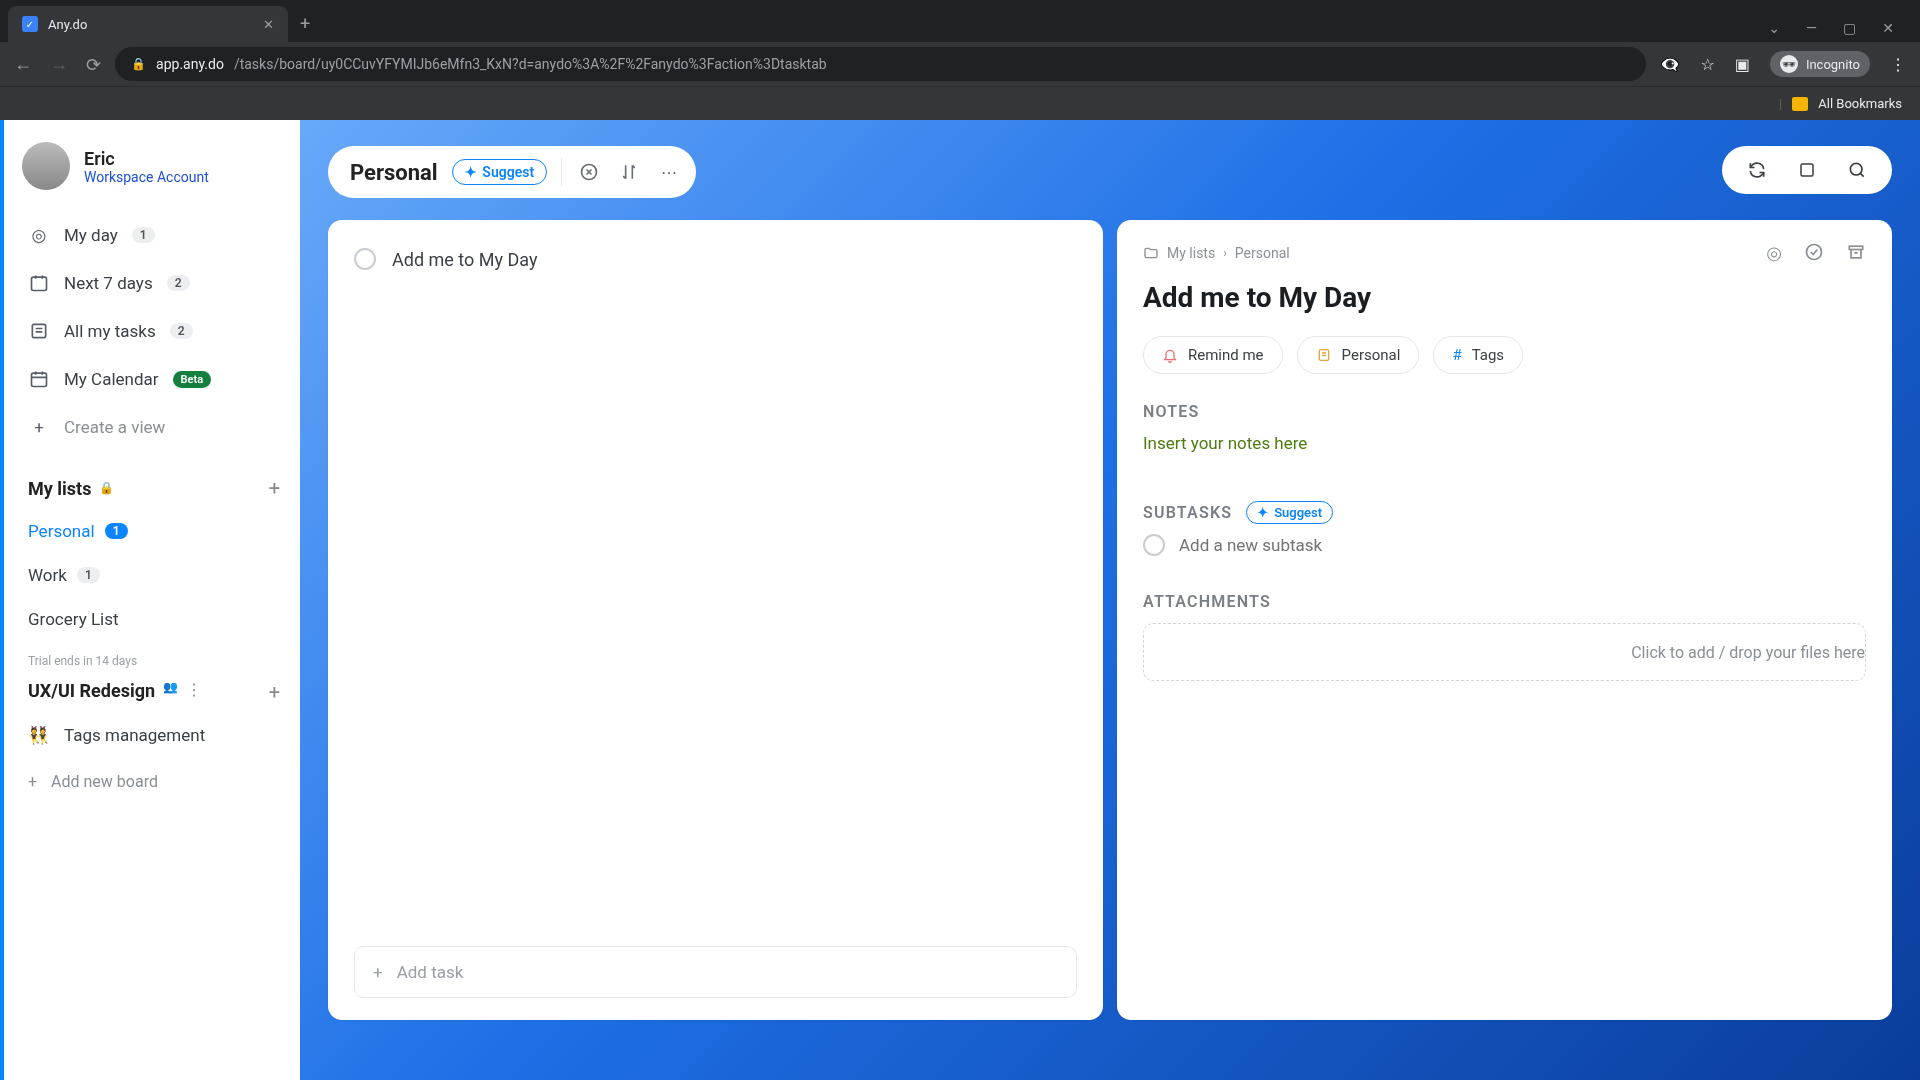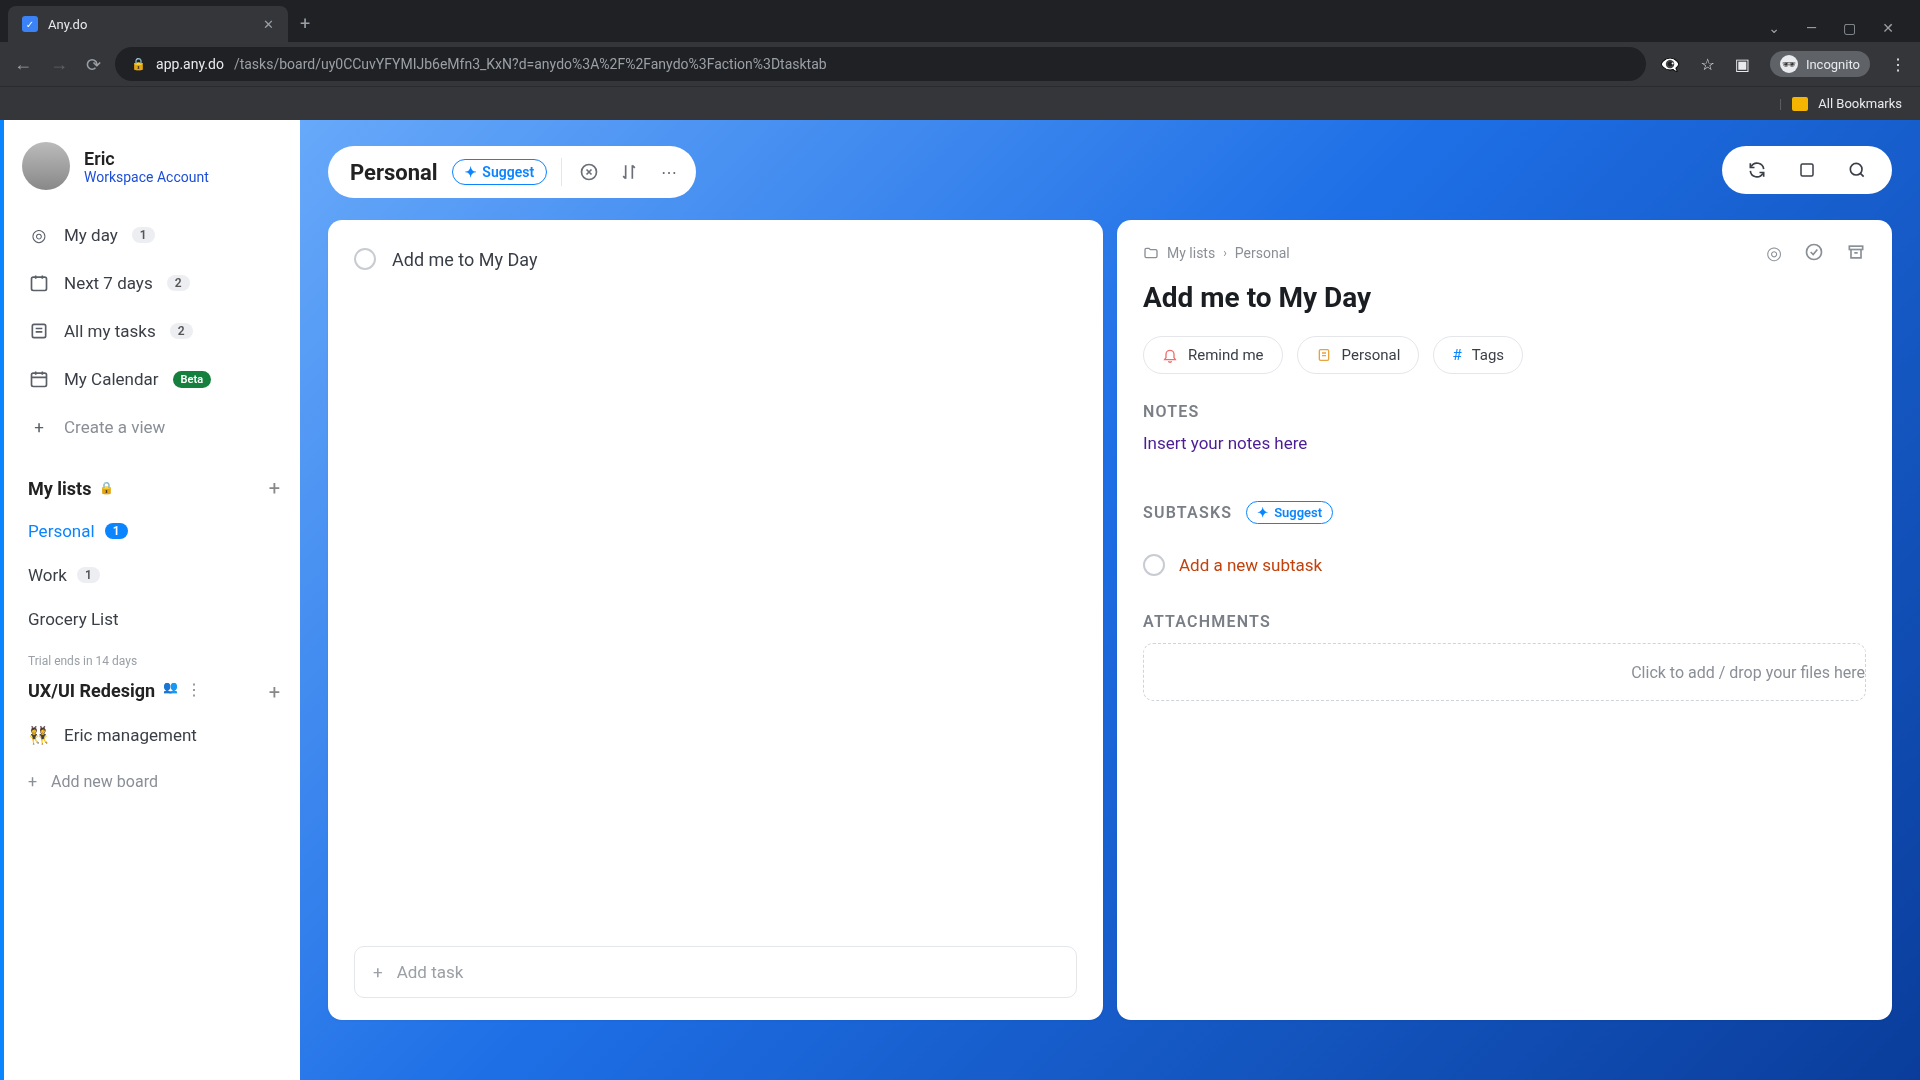--- a/index.html
+++ b/index.html
@@ -88,24 +88,24 @@
 .detail-title { font-size:28px; font-weight:700; color:#1a1d21; margin: 18px 0 22px; }
 
 .chip-row { display:flex; gap:14px; margin-bottom: 28px; }
 .chip { display:inline-flex; align-items:center; gap:10px; border:1px solid #e4e6ea; border-radius:22px; padding: 9px 18px; font-size:15px; color:#3a3f47; cursor:pointer; }
 .chip .ci { font-size:15px; }
 .ci-remind { color:#f26d6d; }
 .ci-list { color:#e8a33d; }
 .ci-tag { color:#0a84ff; }
 
 .section-label { font-size:16px; letter-spacing:1.2px; color:#7a7f87; font-weight:600; margin-bottom:12px; }
-.notes-area { color:#4c1d95; font-size:17px; min-height:40px; margin-bottom: 28px; cursor:text; }
-
-.subtasks-header { display:flex; align-items:center; gap:14px; margin-bottom: 30px; }
-.subtask-row { display:flex; align-items:center; gap:14px; color:#c2410c; font-size:17px; margin-bottom: 36px; }
+.notes-area { color:#4d7c0f; font-size:17px; min-height:40px; margin-bottom: 28px; cursor:text; }
+
+.subtasks-header { display:flex; align-items:center; gap:14px; margin-bottom: 10px; }
+.subtask-row { display:flex; align-items:center; gap:14px; color:#737373; font-size:17px; margin-bottom: 36px; }
 
 .attach-box { border:1.5px dashed #cfd3da; border-radius:10px; height:58px; display:flex; align-items:center; justify-content:flex-end; color:#8a8f97; font-size:16px; cursor:pointer; }
 
 svg { display:block; }
 </style>
 </head>
 <body>
 
 <div class="browser-chrome">
   <div class="tab-bar">
@@ -224,21 +224,21 @@
 
     <div class="trial-text">Trial ends in 14 days</div>
     <div class="ws-header">
       <span class="ws-title">UX/UI Redesign</span>
       <span class="people">👥</span>
       <span class="dots">⋮</span>
       <span class="plus" style="margin-left:auto;color:#888;font-size:20px">+</span>
     </div>
     <div class="side-item">
       <span class="icon">👯</span>
-      <span>Eric management</span>
+      <span>Tags management</span>
     </div>
     <div class="add-board">
       <span>+</span>
       <span>Add new board</span>
     </div>
   </div>
 
   <div class="stage">
 
     <div class="header-card">

